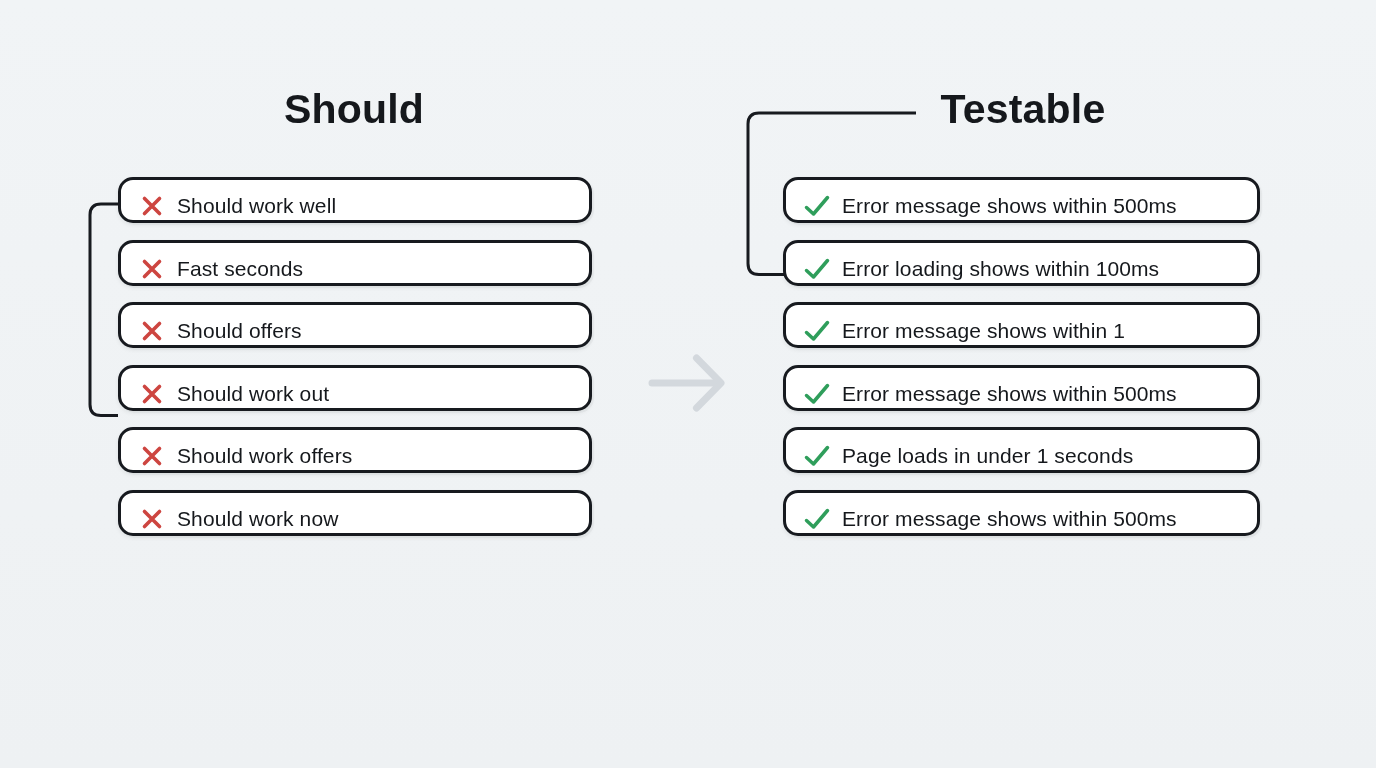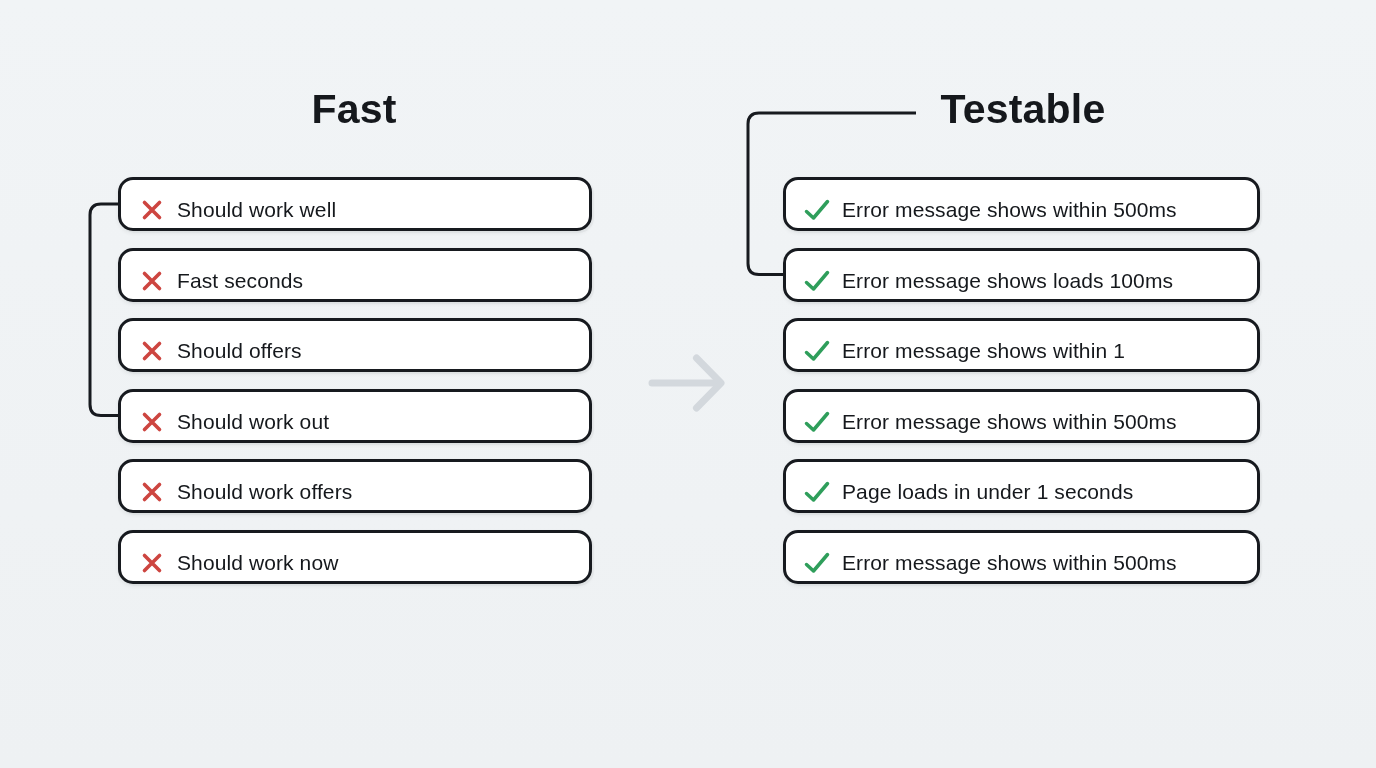--- a/index.html
+++ b/index.html
@@ -46,21 +46,21 @@
   .col{
     position:absolute;
     top:177px;
     display:flex;
     flex-direction:column;
     gap:16.5px;
   }
   .col-left{left:118px;width:474px;}
   .col-right{left:783px;width:477px;}
   .card{
-    height:54px;
+    height:46px;
     background:var(--card-bg);
     border:3px solid var(--line);
     border-radius:15px;
     display:flex;
     align-items:center;
     padding:12px 14px 0 17px;
     box-shadow:0 2px 4px rgba(21,26,34,0.07), 2px 2px 0 rgba(21,26,34,0.03);
   }
   .icon{
     width:27px;
@@ -84,21 +84,21 @@
 
   <svg class="overlay" viewBox="0 0 1376 768" aria-hidden="true">
     <path d="M118 204 H101 Q90 204 90 215 V404.5 Q90 415.5 101 415.5 H118" fill="none" stroke="var(--line)" stroke-width="3"></path>
     <path d="M916 113 H759 Q748 113 748 124 V263.5 Q748 274.5 759 274.5 H786" fill="none" stroke="var(--line)" stroke-width="3"></path>
     <g fill="none" stroke="var(--arrow-gray)" stroke-width="7" stroke-linecap="round" stroke-linejoin="round">
       <path d="M652 383 H714"></path>
       <path d="M696.5 358 L721 383 L696.5 408"></path>
     </g>
   </svg>
 
-  <h1 class="title title-vague">Fast</h1>
+  <h1 class="title title-vague">Should</h1>
   <h1 class="title title-testable">Testable</h1>
 
   <div class="col col-left">
     <div class="card">
       <span class="icon">
         <svg width="22" height="22" viewBox="0 0 22 22">
             <path d="M3.5 3.5 L18.5 18.5 M18.5 3.5 L3.5 18.5" stroke="var(--x-red)" stroke-width="3.6" stroke-linecap="round" fill="none"></path>
           </svg>
       </span>
       <span class="label">Should work well</span>
@@ -153,21 +153,21 @@
           </svg>
       </span>
       <span class="label">Error message shows within 500ms</span>
     </div>
     <div class="card">
       <span class="icon">
         <svg width="26" height="22" viewBox="0 0 26 22">
             <path d="M2.5 12.5 L9.5 19 L23.5 2.5" stroke="var(--check-green)" stroke-width="3.5" stroke-linecap="round" stroke-linejoin="round" fill="none"></path>
           </svg>
       </span>
-      <span class="label">Error message shows loads 100ms</span>
+      <span class="label">Error loading shows within 100ms</span>
     </div>
     <div class="card">
       <span class="icon">
         <svg width="26" height="22" viewBox="0 0 26 22">
             <path d="M2.5 12.5 L9.5 19 L23.5 2.5" stroke="var(--check-green)" stroke-width="3.5" stroke-linecap="round" stroke-linejoin="round" fill="none"></path>
           </svg>
       </span>
       <span class="label">Error message shows within 1</span>
     </div>
     <div class="card">

